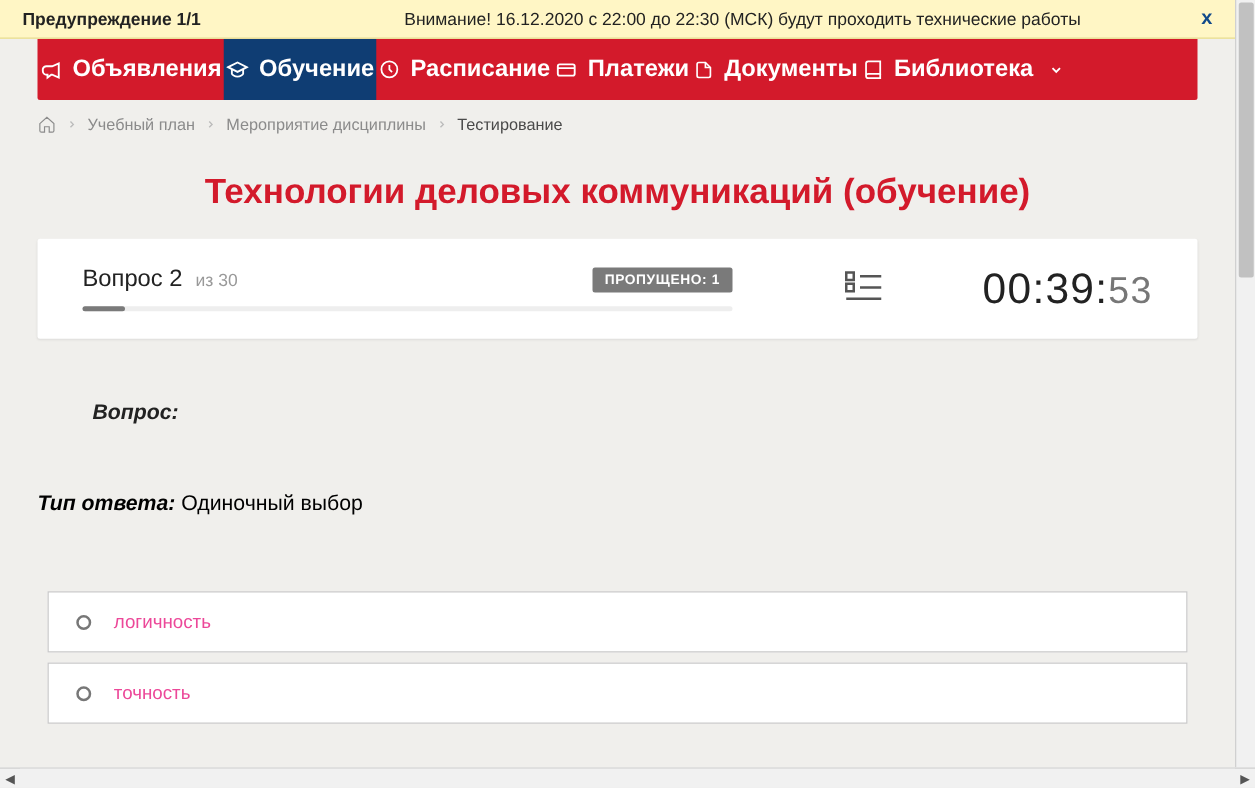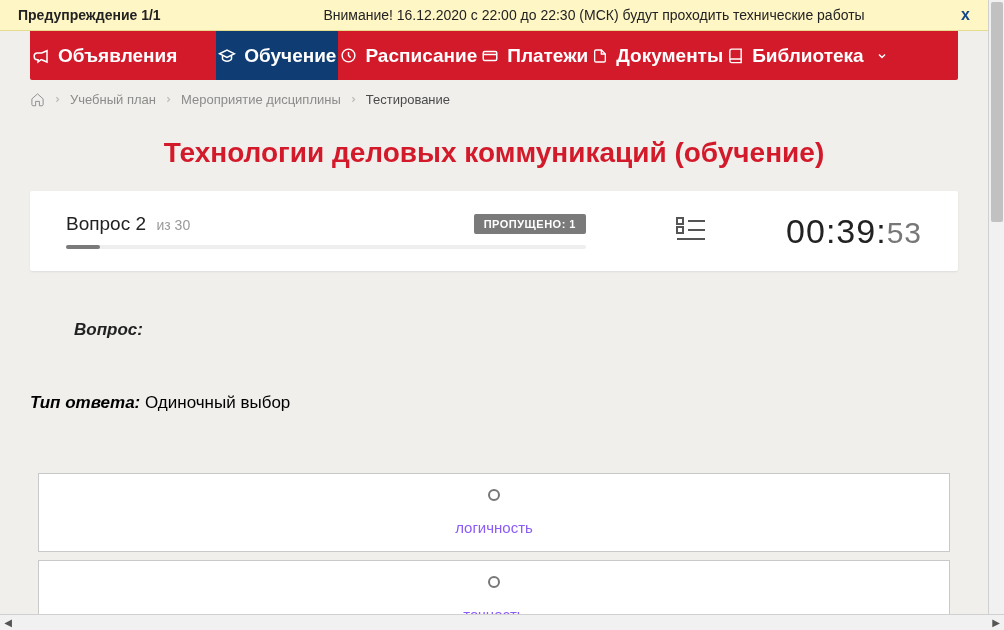--- a/index.html
+++ b/index.html
@@ -15,21 +15,21 @@
 
   
   .warn { background: #fff6c5; border-bottom: 1px solid #e6dc8f; height: 31px; display:flex; align-items:center; padding: 0 18px; font-size: 14px; color:#222; position:relative; }
   .warn-title { font-weight: bold; width: 200px; }
   .warn-msg { flex: 1; text-align: center; }
   .warn-close { position: absolute; right: 18px; top: 50%; transform: translateY(-50%); color: #114a8a; font-weight: bold; font-size: 16px; cursor: pointer; }
 
   
   .nav { background: #d31a2b; height: 49px; margin: 0 30px; display:flex; align-items:stretch; border-radius: 0 0 2px 2px; }
   .nav-item { display:flex; align-items:center; padding: 0 2px; color: #fff; font-size: 19px; font-weight: 600; gap:8px; cursor:pointer; }
-  .nav-item.active { background: #0f3d73; margin-left: 37px; }
+  .nav-item.active { background: #0f3d73; }
   .icon { display:inline-flex; }
   .caret { margin-left: 4px; display:inline-flex; }
 
   
   .crumbs { margin: 12px 30px 0; display:flex; align-items:center; gap: 8px; font-size: 13px; color:#8b8b8b; }
   .crumbs a { color:#8b8b8b; text-decoration: none; }
   .crumbs .sep { color:#bbb; }
   .crumbs .current { color:#4a4a4a; }
   .home-ic { display:inline-flex; color:#8b8b8b; }
 
@@ -51,21 +51,21 @@
 
   
   .qbody { margin: 46px 30px 0; font-size: 17px; color:#222; line-height: 1.55; }
   .qbody .label-b { font-weight:bold; font-style: italic; margin-left: 44px; }
   .qbody .em { font-style: italic; }
   .answer-type { margin: 50px 30px 0; font-size: 17px; }
   .answer-type .lb { font-weight: bold; font-style: italic; }
 
   
   .options { margin: 60px 38px 0; }
-  .option { border: 1px solid #c9c9c9; background:#fff; padding: 15px 22px; margin-bottom: 8px; display:flex; align-items:center; gap: 18px; font-size: 15px; color:#8b5cf6; cursor:pointer;flex-direction:column; }
+  .option { border: 1px solid #c9c9c9; background:#fff; padding: 15px 22px; margin-bottom: 8px; display:flex; align-items:center; gap: 18px; font-size: 15px; color:#ec4899; cursor:pointer; }
   .radio { width:12px; height:12px; border:2px solid #777; border-radius:50%; flex:none; }
 
 </style>
 </head>
 <body>
 
 <div class="viewport">
 <div class="inner">
 
   <div class="warn">

